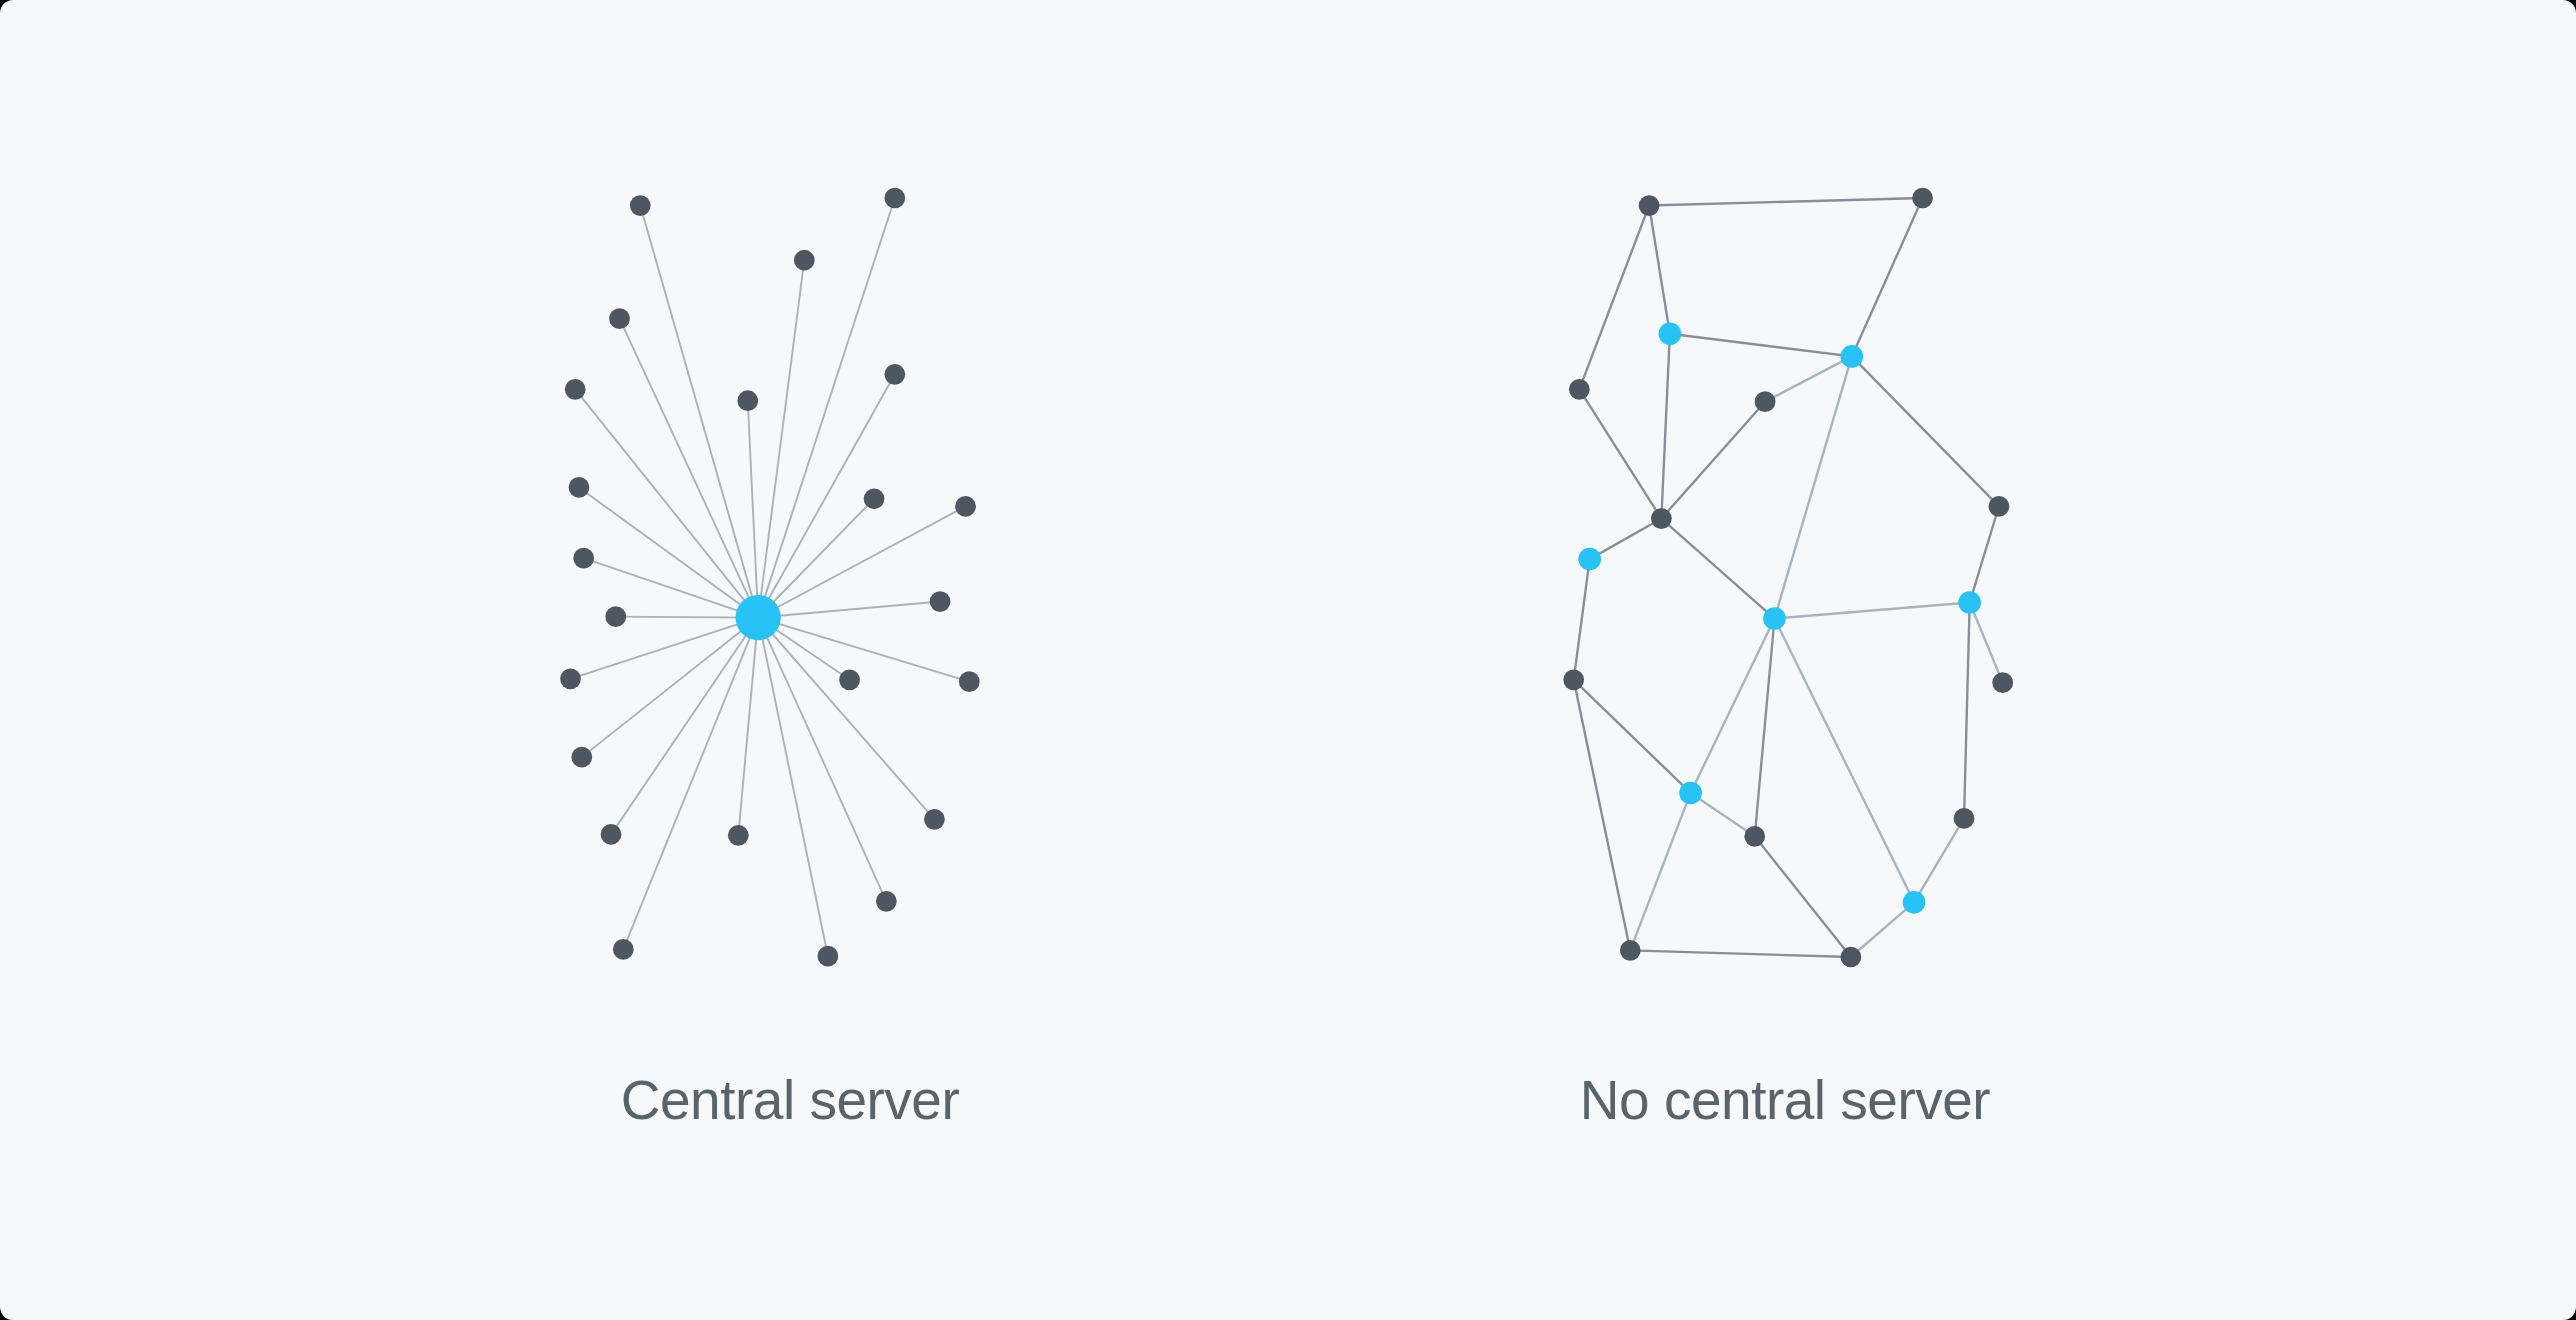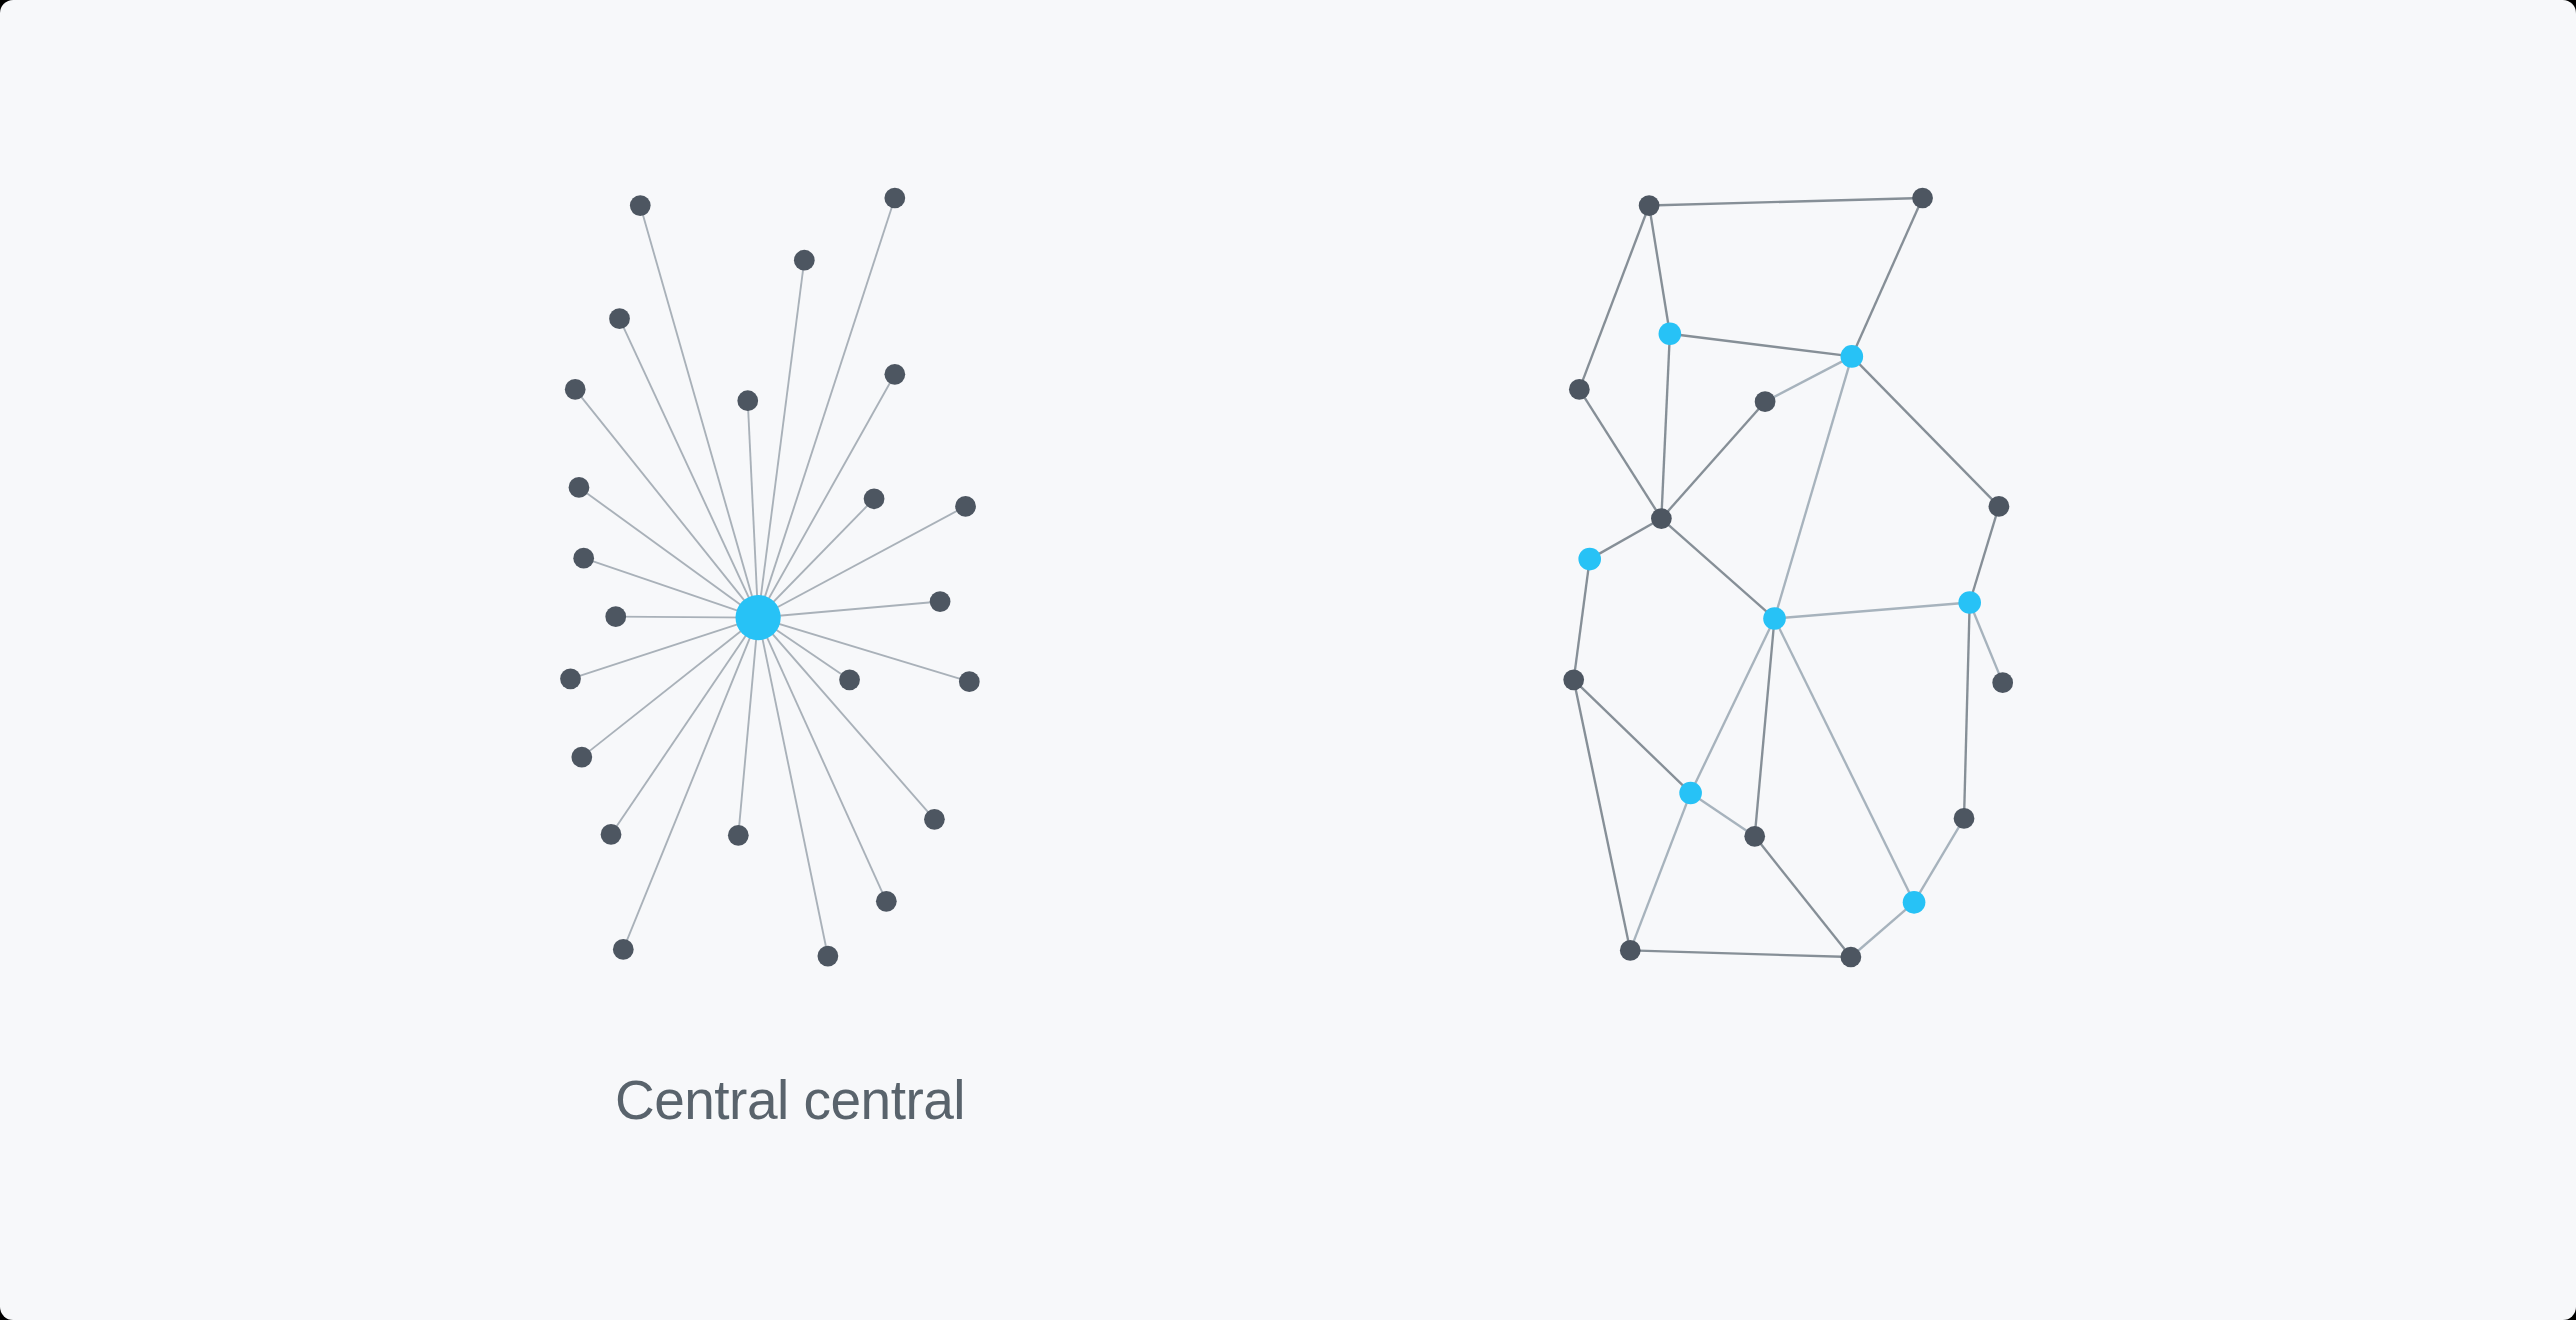--- a/index.html
+++ b/index.html
@@ -132,15 +132,16 @@
       <circle cx="2089" cy="639" r="12" fill="#27c2f6"></circle>
       <circle cx="1669" cy="721" r="11" fill="#4d5661"></circle>
       <circle cx="2124" cy="724" r="11" fill="#4d5661"></circle>
       <circle cx="1793" cy="841" r="12" fill="#27c2f6"></circle>
       <circle cx="1861" cy="887" r="11" fill="#4d5661"></circle>
       <circle cx="2083" cy="868" r="11" fill="#4d5661"></circle>
       <circle cx="2030" cy="957" r="12" fill="#27c2f6"></circle>
       <circle cx="1729" cy="1008" r="11" fill="#4d5661"></circle>
       <circle cx="1963" cy="1015" r="11" fill="#4d5661"></circle>
     </svg>
-  <div class="caption" id="cap-left">Central central</div>
+  <div class="caption" id="cap-left">Central server</div>
+  <div class="caption" id="cap-right">No central server</div>
 </div>
 
 
 </body></html>

